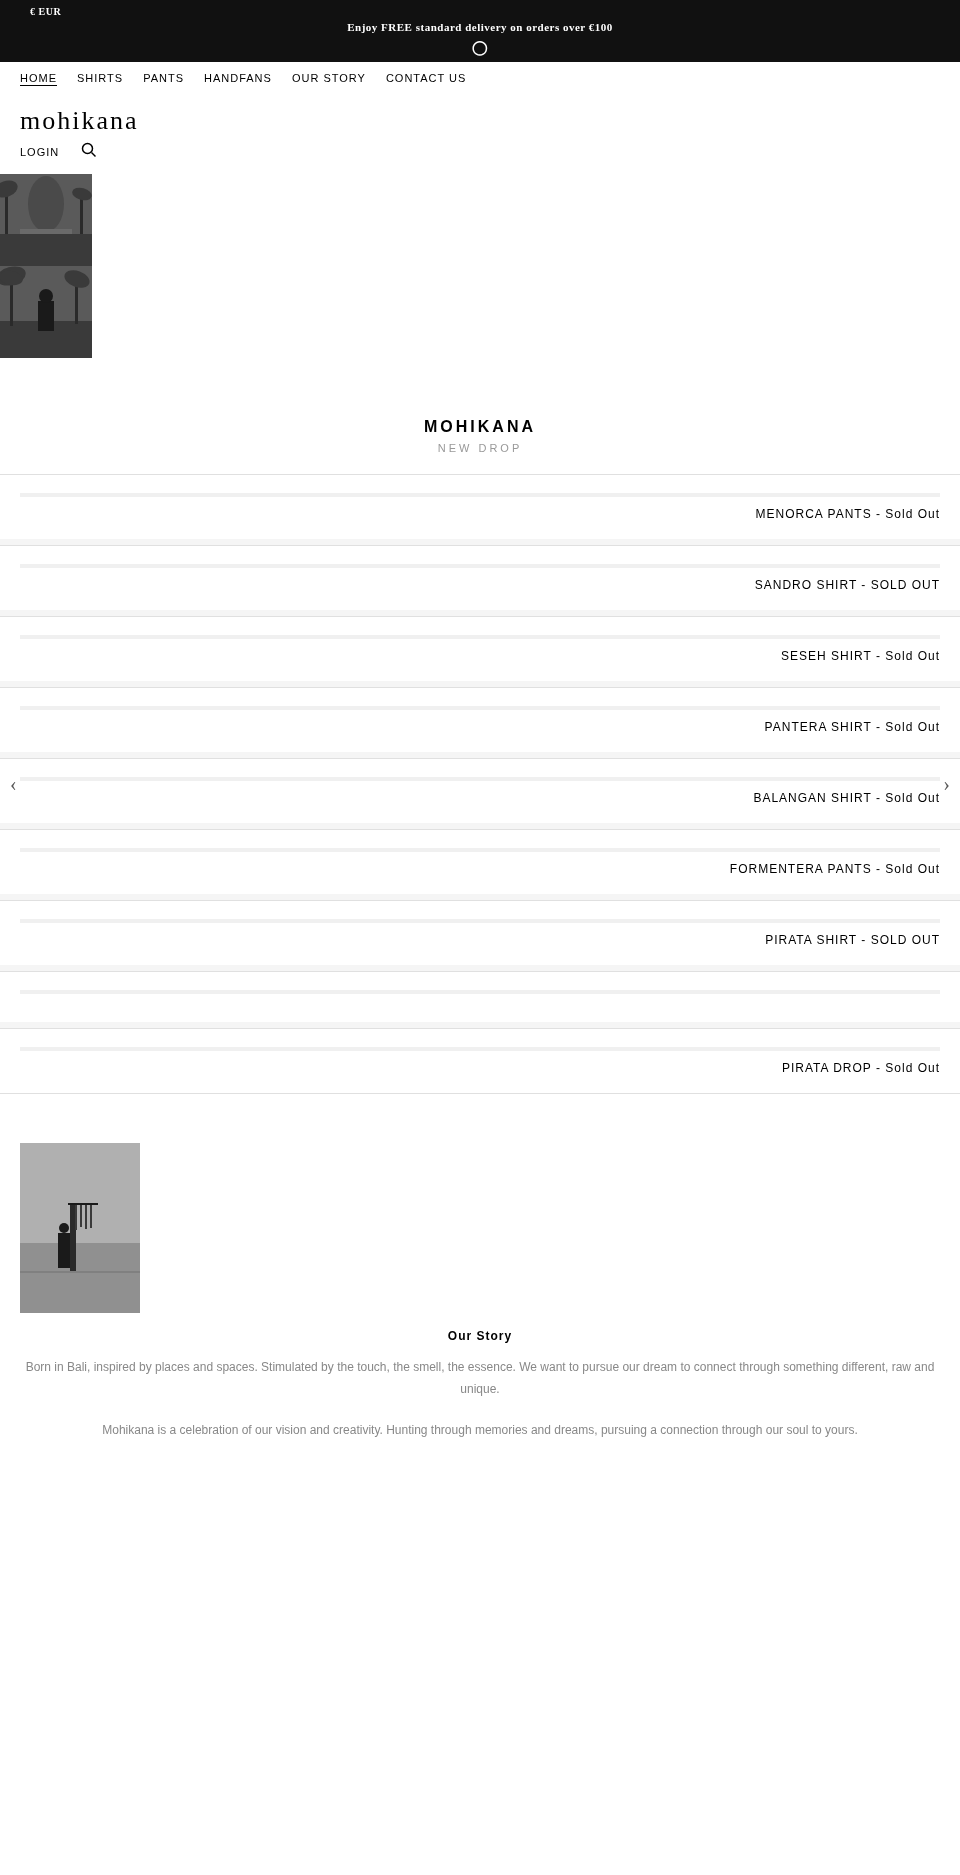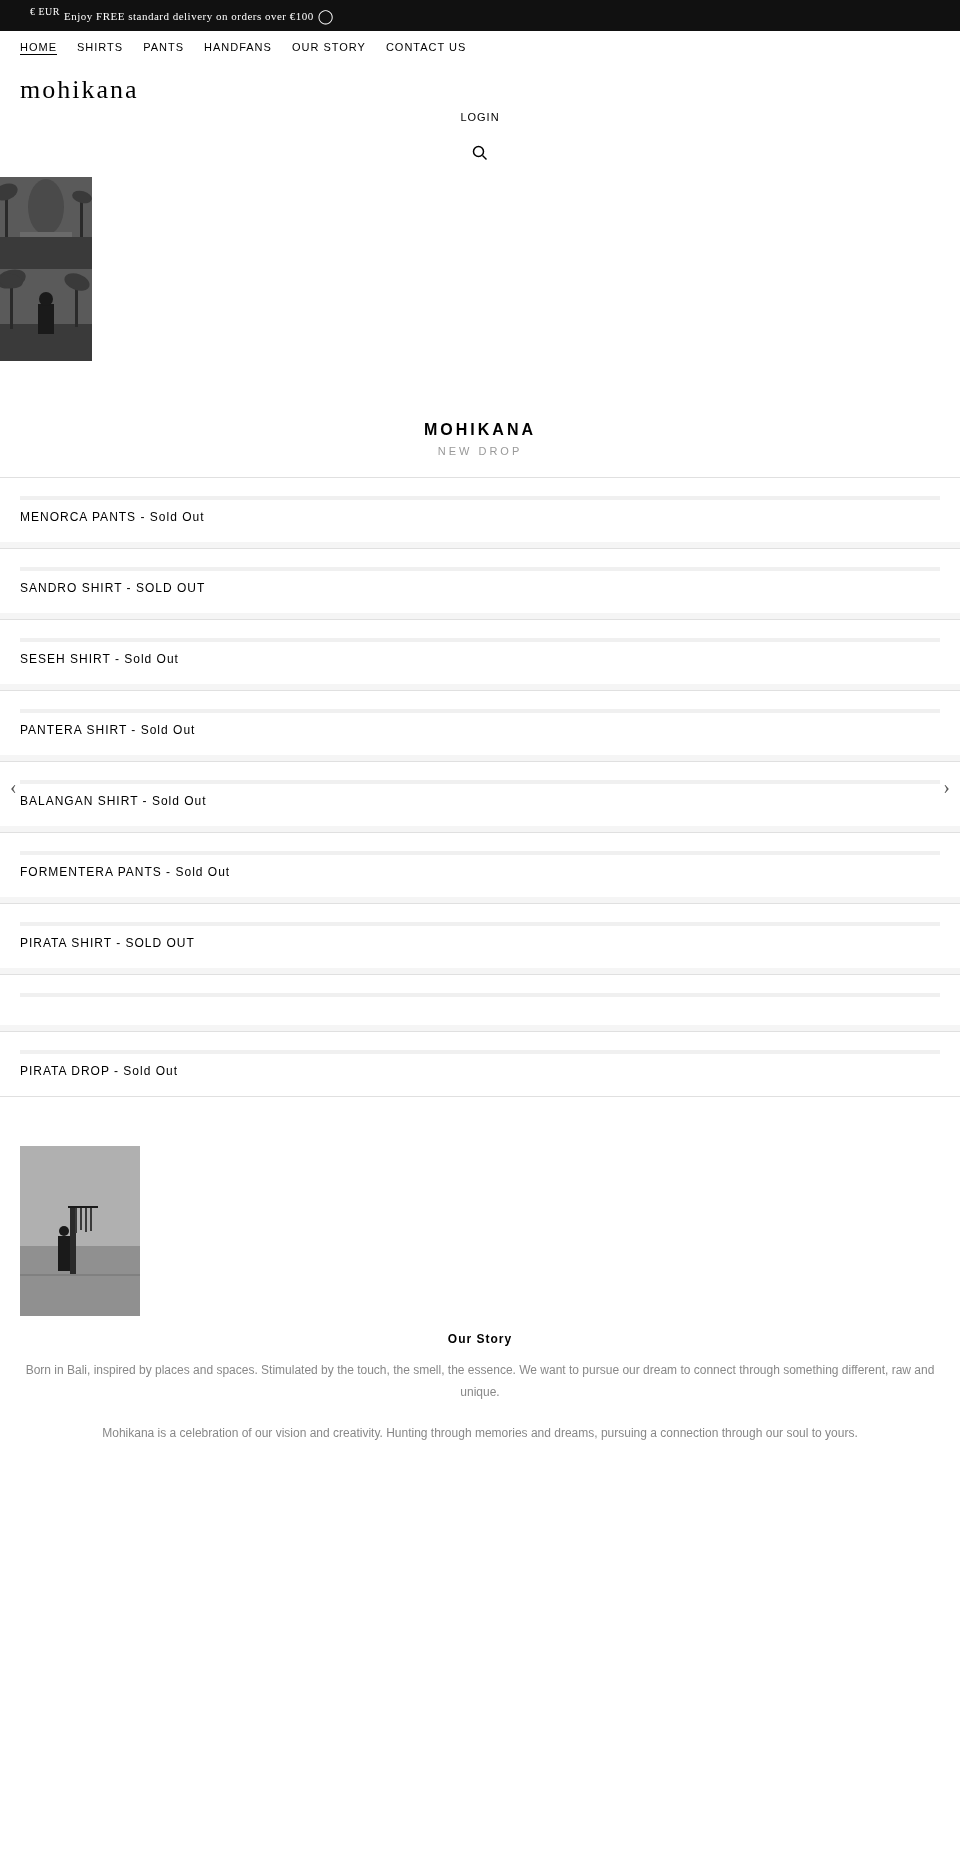--- a/index.html
+++ b/index.html
@@ -7,23 +7,24 @@
 
     
     .top-banner {
       background: #111;
       color: #fff;
       text-align: center;
       padding: 6px 20px;
       font-size: 11px;
       letter-spacing: 0.5px;
       display: flex;
-      flex-direction: row;
+      flex-direction: column;
       align-items: center;
       gap: 4px;
+      font-weight: bold;
     }
     .top-banner .currency {
       font-size: 10px;
       align-self: flex-start;
       margin-left: 10px;
     }
     .top-banner .instagram-icon {
       font-size: 14px;
       margin-top: 2px;
     }
@@ -59,21 +60,20 @@
       letter-spacing: 2px;
       font-weight: normal;
       text-align: left;
       margin-bottom: 6px;
     }
     .nav-bottom-row {
       display: flex;
       align-items: center;
       gap: 22px;
       padding-bottom: 6px;
-      flex-direction: column;
     }
     .login-link {
       font-size: 11px;
       letter-spacing: 1px;
       text-transform: uppercase;
       font-family: Arial, sans-serif;
       text-decoration: none;
       color: #000;
     }
     .search-icon-wrap {
@@ -151,21 +151,21 @@
     }
 
     
     .product-list {
       width: 100%;
     }
     .product-item {
       border-top: 1px solid #e0e0e0;
       border-bottom: 1px solid #e0e0e0;
       padding: 18px 20px;
-      text-align: left;
+      text-align: right;
       margin-bottom: -1px;
     }
     .product-item .product-img-placeholder {
       width: 100%;
       height: 4px;
       background: #f0f0f0;
       margin-bottom: 10px;
     }
     .product-name {
       font-family: Arial, sans-serif;

